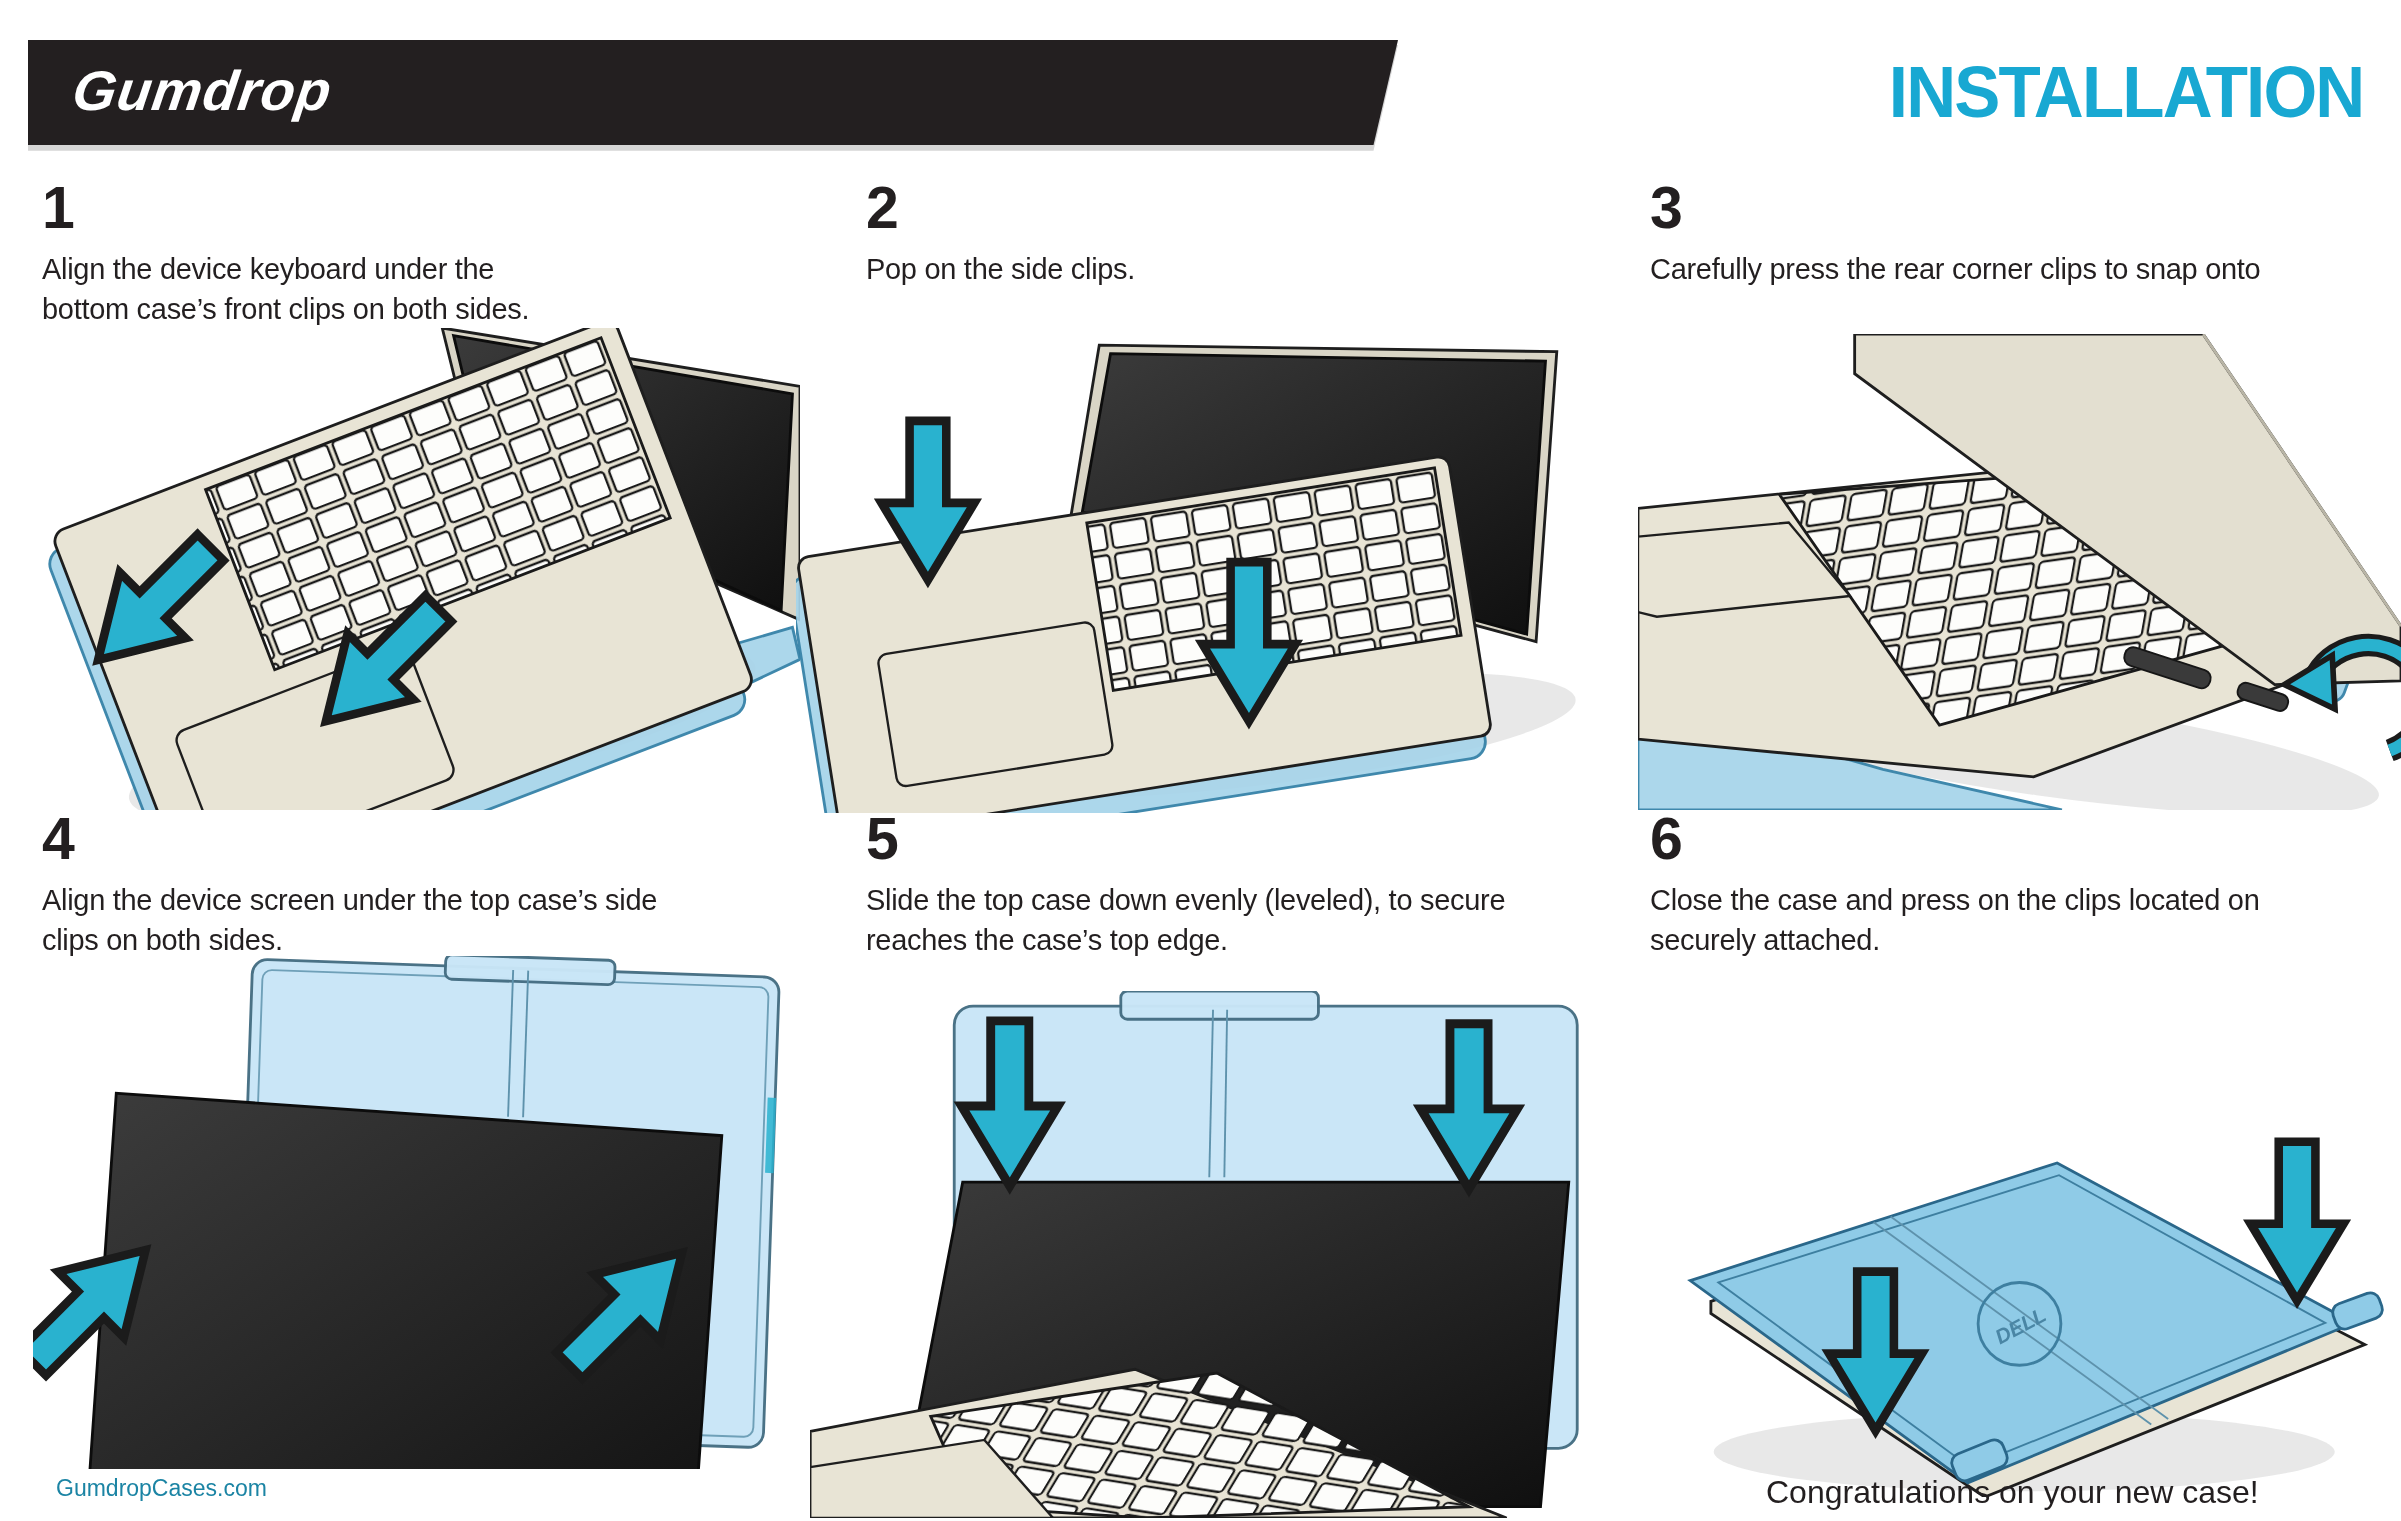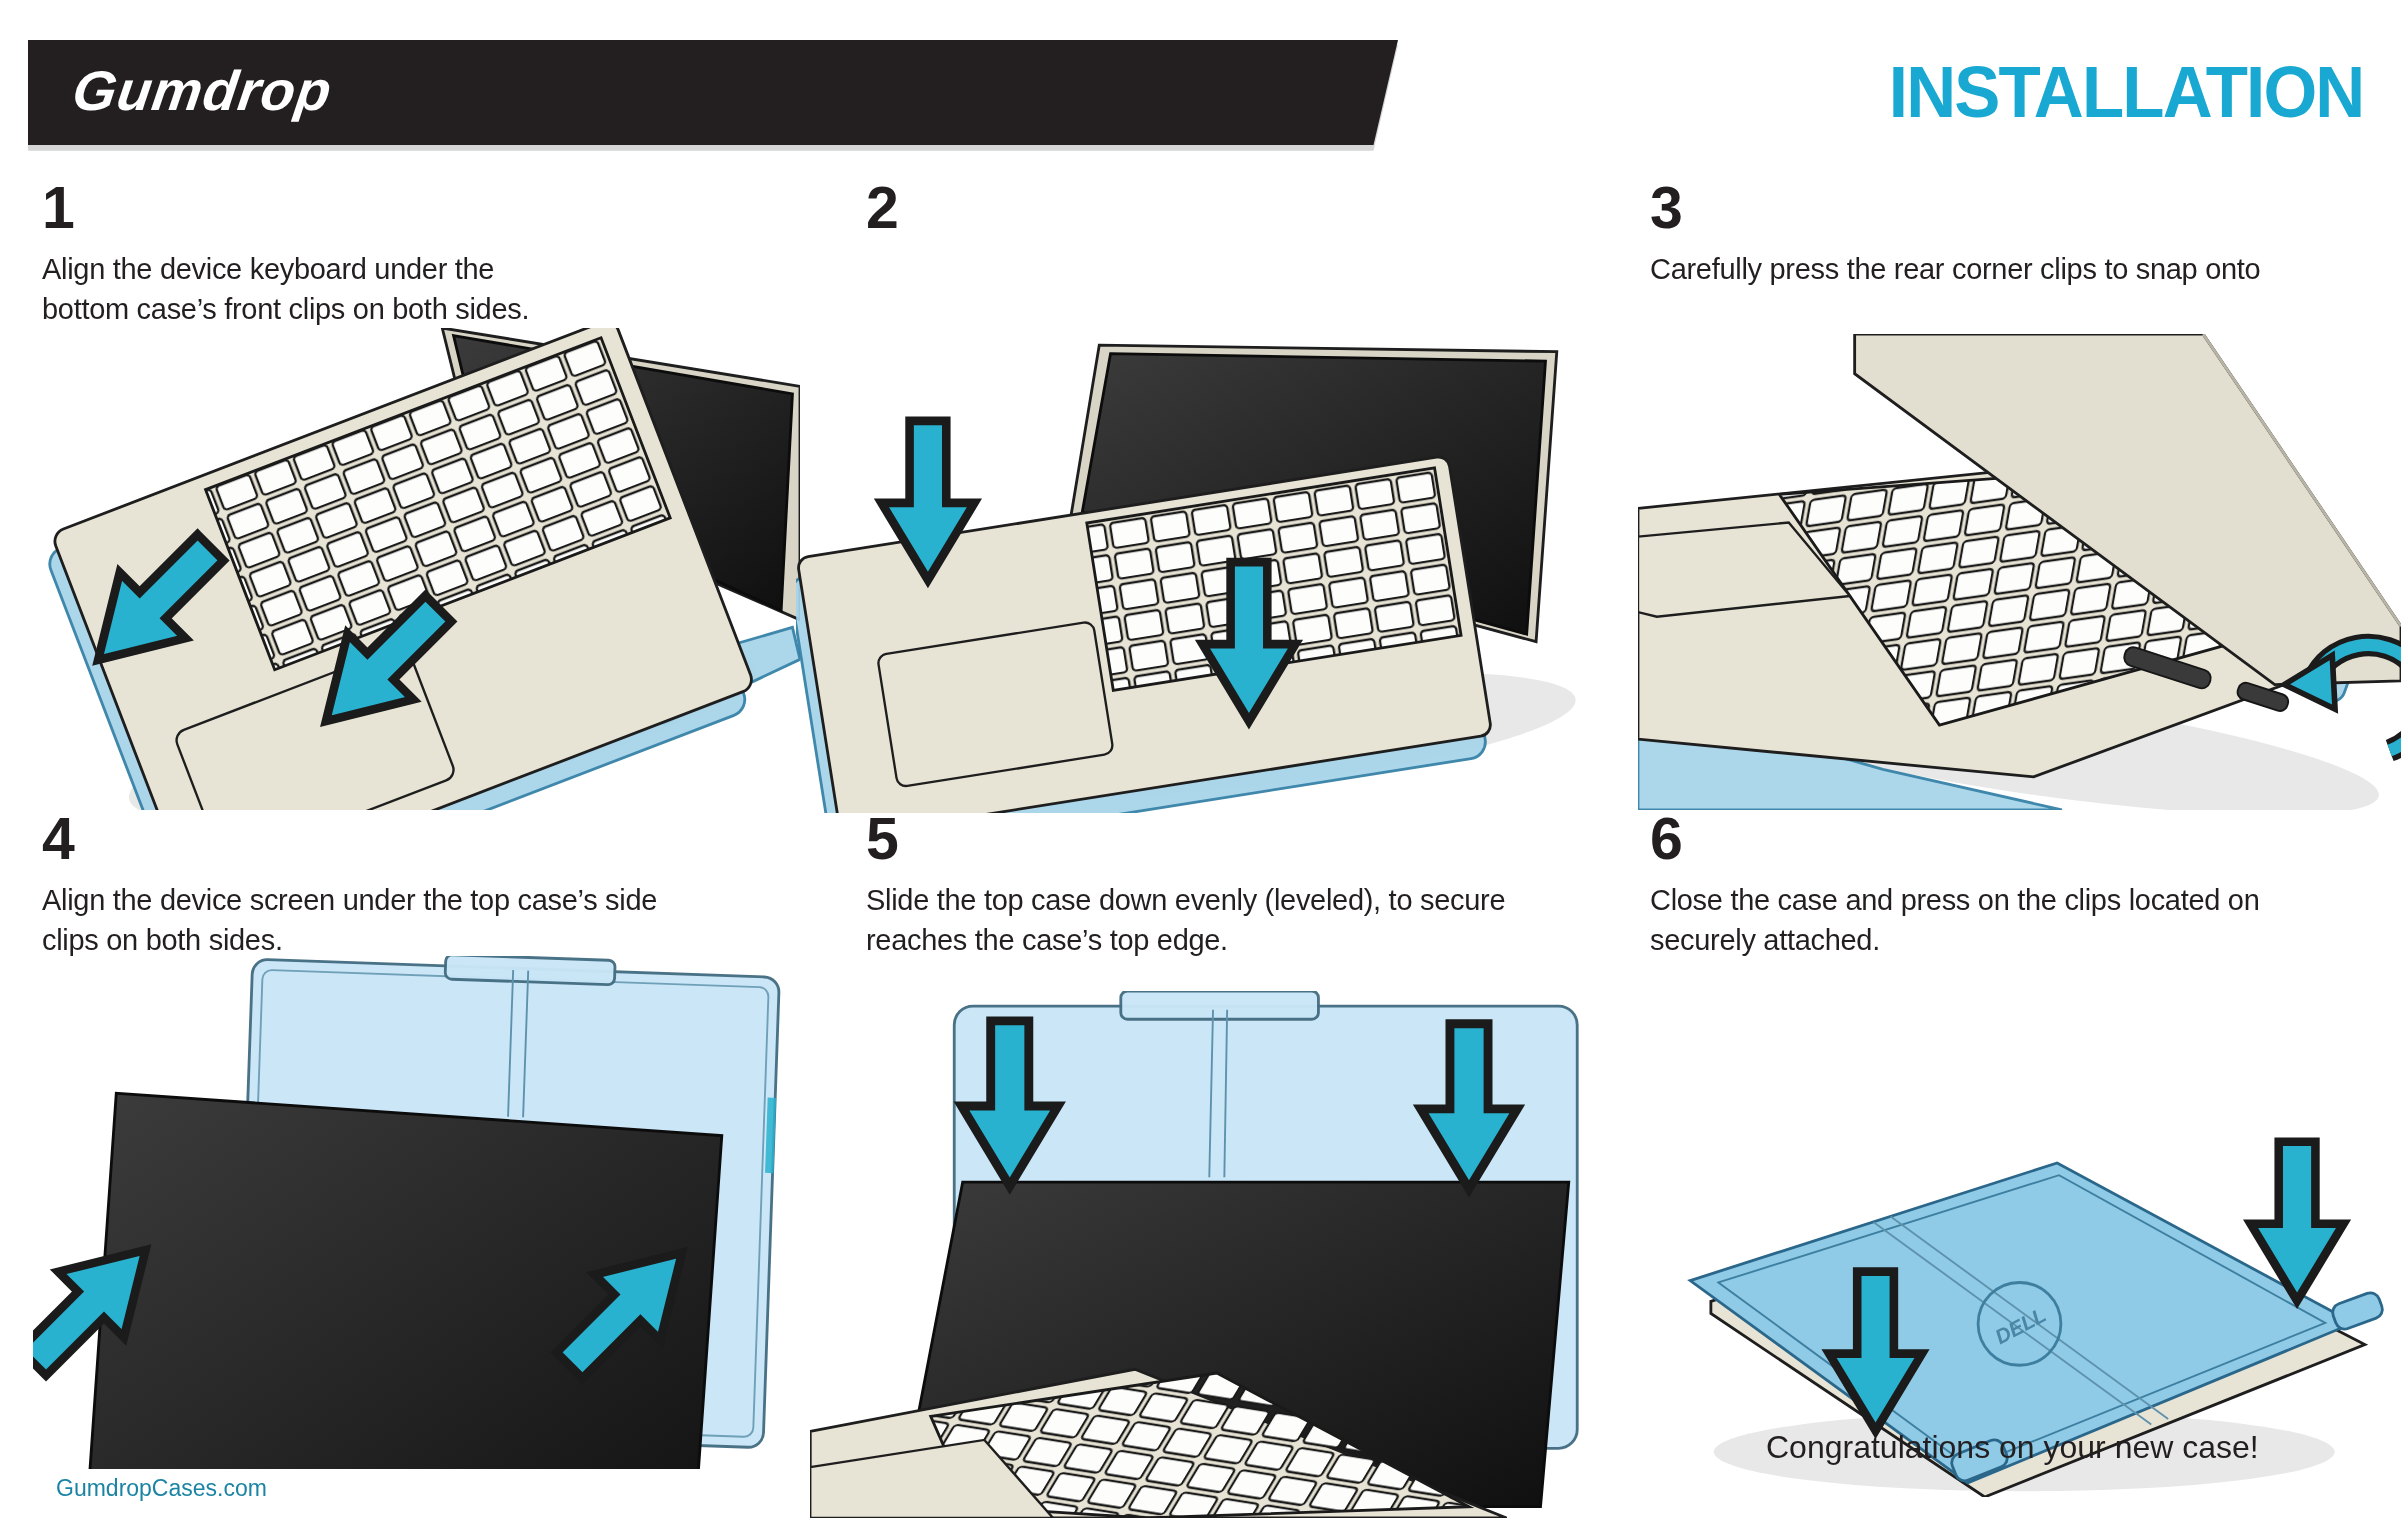--- a/index.html
+++ b/index.html
@@ -44,21 +44,21 @@
   .kb{fill:url(#keysA);stroke:#1a1a1a;stroke-width:3px;}
   .screen{fill:url(#scr);stroke:#0c0c0c;stroke-width:3px;}
   .case{fill:var(--case-blue);stroke:var(--case-edge);stroke-width:3px;opacity:.92;}
   .case-light{fill:var(--case-blue-light);stroke:#456E83;stroke-width:3px;opacity:.97;}
   .lid{fill:var(--lid-blue);stroke:#2A678A;stroke-width:3px;}
   .shadow{fill:#D8D8D8;opacity:.6;}
   .seam{stroke:#5E92AC;stroke-width:2px;fill:none;}
   
   .footer-link{position:absolute;left:56px;top:1475px;font-size:23px;color:var(--link-teal);
         text-decoration:none;}
-  .footer-congrats{position:absolute;left:1766px;top:1429px;font-size:32px;color:var(--ink);
+  .footer-congrats{position:absolute;left:1766px;top:1474px;font-size:32px;color:var(--ink);
         white-space:nowrap;}
 </style>
 </head>
 <body>
 
 <div class="page">
 
   <svg width="0" height="0" style="position:absolute" aria-hidden="true">
     <defs>
       <path id="arr" d="M-15,-75 L15,-75 L15,-8 L38,-8 L0,55 L-38,-8 L-15,-8 Z"></path>
@@ -104,20 +104,23 @@
       <rect class="deck" x="85" y="85" width="640" height="420" rx="14"></rect>
       <rect class="kb" x="255" y="100" width="450" height="205"></rect>
       <rect class="deck-soft" x="130" y="330" width="265" height="150" rx="12"></rect>
     </g>
     <use href="#arr" class="arrow" transform="translate(125,302) rotate(45) scale(1.3)"></use>
     <use href="#arr" class="arrow" transform="translate(367,367) rotate(45) scale(1.3)"></use>
   </svg>
 
   <section class="step" style="left:866px;top:179px;width:753px">
     <div class="step-number">2</div>
+    <div class="step-text">
+      <div class="line">Pop on the side clips.</div>
+    </div>
   </section>
   <svg class="illus" style="left:796px;top:331px" width="824" height="482" viewBox="0 0 875 512">
     <ellipse class="shadow" cx="460" cy="430" rx="370" ry="56" transform="rotate(-6 460 430)"></ellipse>
     <g>
       <polygon points="322,15 808,22 786,330 292,196" fill="#D9D5C6" stroke="#1e1e1e" stroke-width="3"></polygon>
       <polygon class="screen" points="334,24 796,32 776,322 304,192"></polygon>
     </g>
     <g transform="rotate(-9 370 335)">
       <rect class="case" x="8" y="205" width="704" height="302" rx="18"></rect>
       <rect class="deck" x="20" y="185" width="700" height="300" rx="12"></rect>

